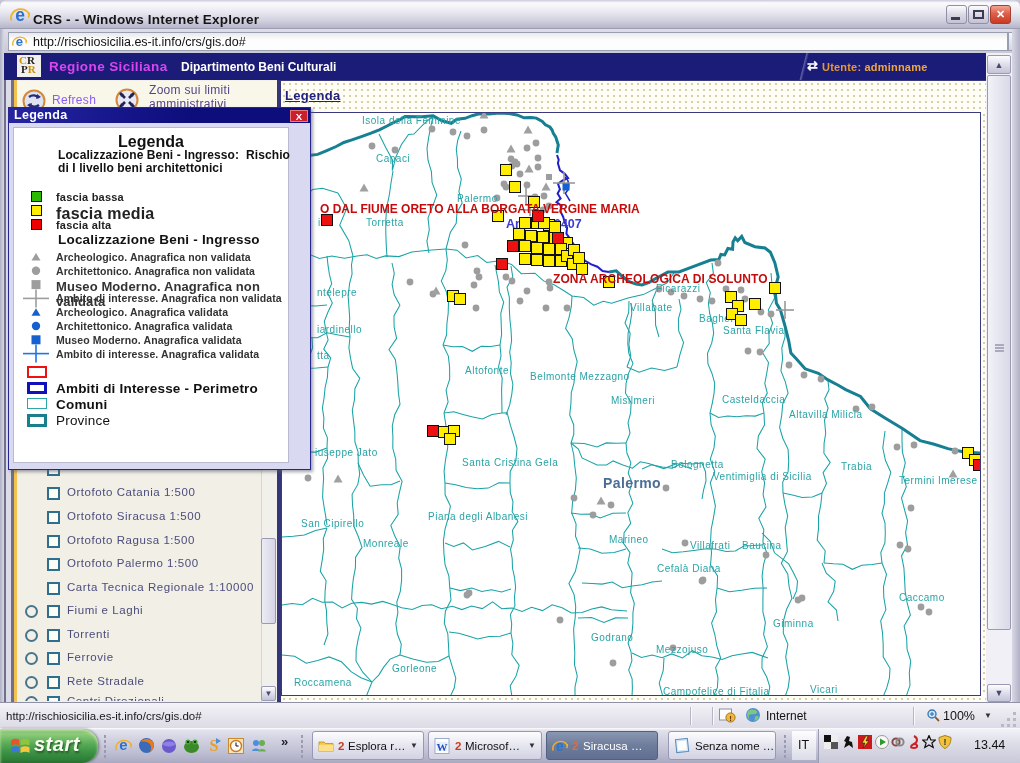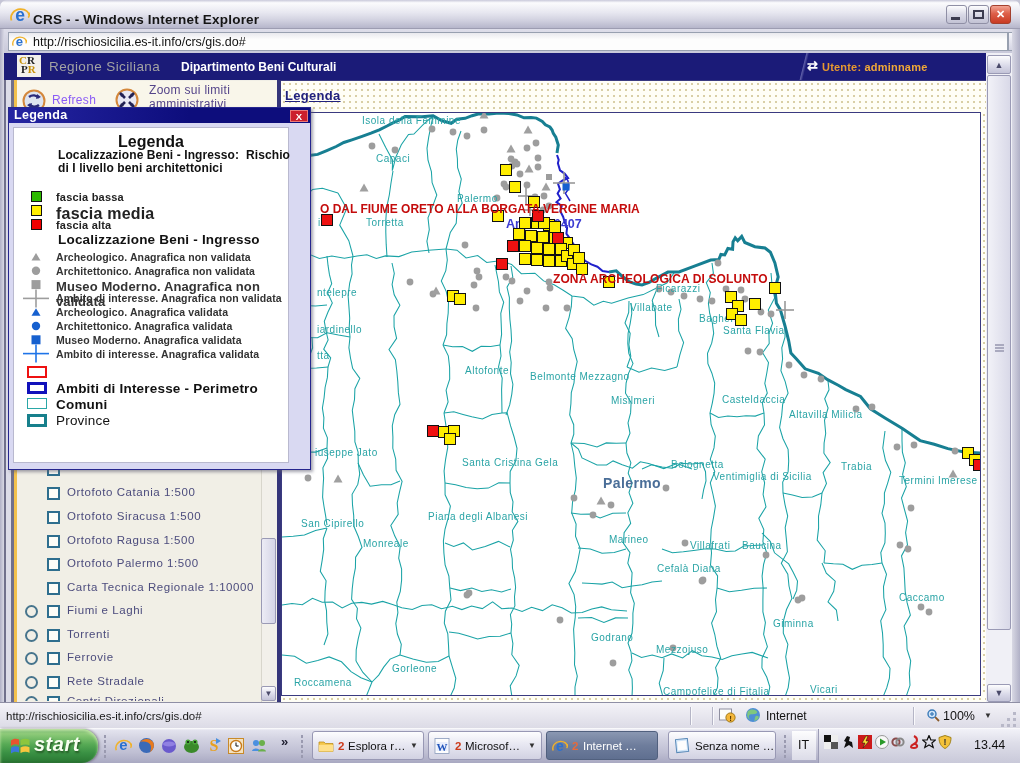--- a/index.html
+++ b/index.html
@@ -74,21 +74,21 @@
           </svg></span>
         <span id="addrtext">http://rischiosicilia.es-it.info/crs/gis.do#</span>
       </div>
       <div id="addrbtn">▼</div>
     </div>
     <div id="hdr">
       <div class="abs" style="left:13px;top:2px;width:24px;height:22px;background:#f2f0ec">
         <span style="position:absolute;left:2px;top:-1px;font-size:11px;font-weight:bold;color:#c8920a;font-family:'Liberation Serif'">C<span style="color:#222">R</span></span>
         <span style="position:absolute;left:4px;top:8px;font-size:11px;font-weight:bold;color:#222;font-family:'Liberation Serif'">P<span style="color:#c8920a">R</span></span>
       </div>
-      <div class="abs" style="left:45px;top:6px;font-size:13.5px;font-weight:normal;color:#a3a3a3;letter-spacing:0.4px">Regione Siciliana</div>
+      <div class="abs" style="left:45px;top:6px;font-size:13.5px;font-weight:bold;color:#d946ef;letter-spacing:0.4px">Regione Siciliana</div>
       <div class="abs" style="left:177px;top:7px;font-size:12px;font-weight:bold;color:#fff;letter-spacing:0px">Dipartimento Beni Culturali</div>
       <div id="hdrsep"></div>
       <div class="abs" style="left:803px;top:5px;font-size:13px;color:#fff;font-weight:bold">⇄</div>
       <div class="abs" style="left:818px;top:8px;font-size:11px;color:#e8992f;font-weight:bold;letter-spacing:0.2px">Utente: <span style="color:#f0a838">adminname</span></div>
     </div>
     <div class="abs" style="left:4px;top:80px;width:982px;height:1px;background:#3a3a80"></div>
     <div class="abs dotted" style="left:281px;top:81px;width:705px;height:31px"></div>
     <div class="abs dotted" style="left:981px;top:112px;width:5px;height:590px"></div>
     <div class="abs dotted" style="left:281px;top:696px;width:705px;height:6px"></div>
     <div class="abs" style="left:285px;top:88px;font-size:13px;font-weight:bold;color:#22227e;text-decoration:underline;letter-spacing:0.3px">Legenda</div>
@@ -585,21 +585,21 @@
         <span class="abs" style="left:36px;top:8px">Microsof…</span>
         <span class="abs" style="right:5px;top:9px;font-size:8px;color:#333">▼</span>
       </div>
       <div class="tkbtn active" style="left:546px;width:112px">
         <span class="abs" style="left:5px;top:6px"><svg width="16" height="16" viewBox="0 0 20 20" xmlns="http://www.w3.org/2000/svg">
             <text x="10" y="15.8" font-size="17.5" font-weight="bold" text-anchor="middle" fill="#2a71d0" font-family="Liberation Sans">e</text>
             <path d="M1.5,15.5 C-0.5,10 4,4.5 10.2,4.2 C16,4 19,7.5 19,10.2" stroke="#f0b22a" stroke-width="1.8" fill="none"></path>
             <path d="M19,7.8 C19.6,9.8 19.3,11.4 18.2,12.6" stroke="#f0b22a" stroke-width="1.6" fill="none"></path>
           </svg></span>
         <span class="abs" style="left:25px;top:8px;color:#e86a3a;font-weight:bold">2</span>
-        <span class="abs" style="left:36px;top:8px">Internet …</span>
+        <span class="abs" style="left:36px;top:8px">Siracusa …</span>
       </div>
       <div class="tkbtn" style="left:668px;width:108px">
         <svg class="abs" width="15" height="16" viewBox="0 0 15 16" style="left:6px;top:6px" xmlns="http://www.w3.org/2000/svg">
           <rect x="1" y="1" width="12" height="13" fill="#cfe4f8" stroke="#5a8ab8" transform="rotate(-6 7 7)"></rect>
           <rect x="2.5" y="3" width="9" height="9" fill="#fdfdfd" transform="rotate(-6 7 7)"></rect>
         </svg>
         <span class="abs" style="left:26px;top:8px">Senza nome …</span>
       </div>
       <div class="abs" style="left:783px;top:6px;width:4px;height:24px;background-image:radial-gradient(#9a9ab0 1px,rgba(0,0,0,0) 1.2px);background-size:4px 5px"></div>
       <div class="abs" style="left:792px;top:3px;width:24px;height:29px;background:linear-gradient(180deg,#fdfdfe,#dcdce8)"></div>

